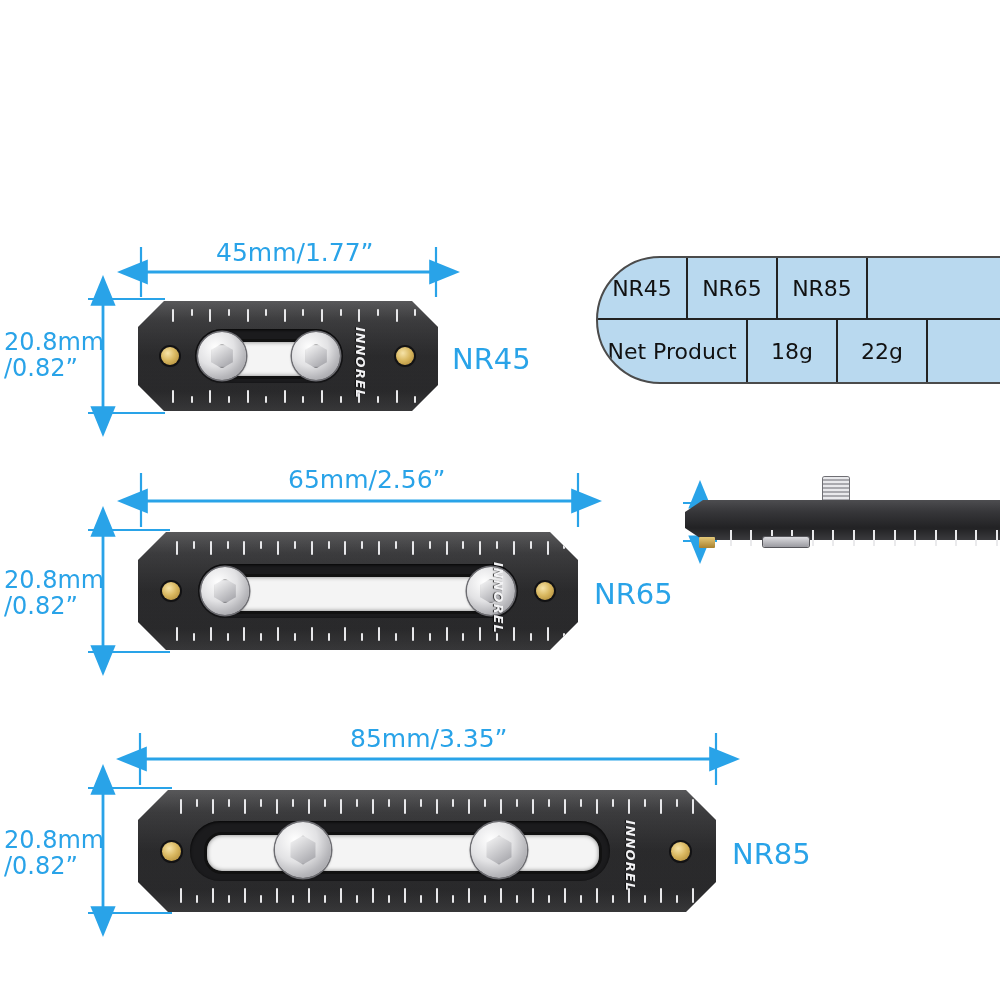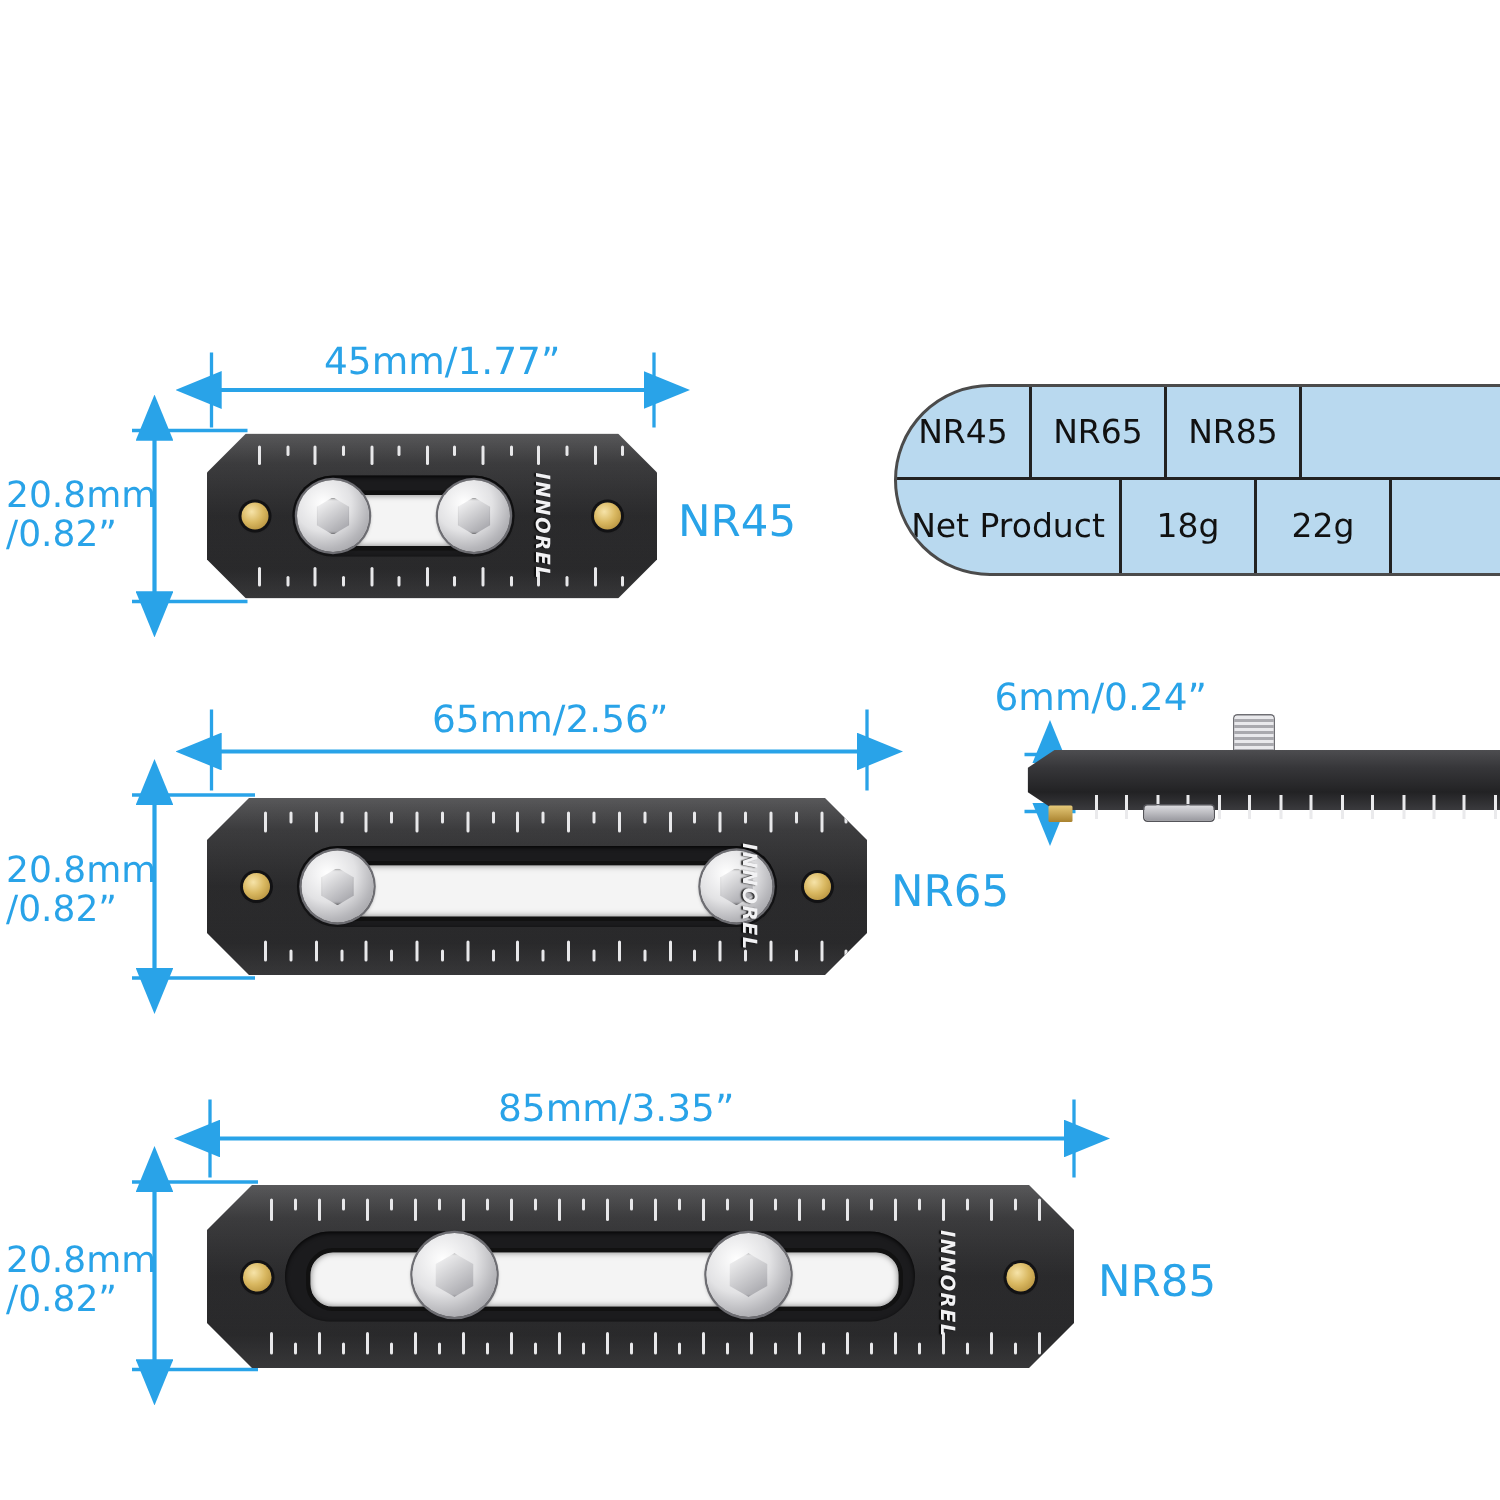--- a/index.html
+++ b/index.html
@@ -186,21 +186,21 @@
       <div class="spec-cell val">NR65</div>
       <div class="spec-cell val">NR85</div>
     </div>
     <div class="spec-row">
       <div class="spec-cell label">Net Product</div>
       <div class="spec-cell val">18g</div>
       <div class="spec-cell val">22g</div>
     </div>
   </div>
 
-  <div class="plate-block" style="left:0;top:215px;width:600px;height:220px;">
+  <div class="plate-block" style="left:0;top:227px;width:600px;height:220px;">
 
     <svg class="dim-svg" width="600" height="220">
       <defs>
         <marker id="ar-l" markerWidth="11" markerHeight="9" refX="10" refY="4.5" orient="auto">
           <path d="M11,0 L0,4.5 L11,9 Z" fill="#29a3e8"></path>
         </marker>
         <marker id="ar-r" markerWidth="11" markerHeight="9" refX="1" refY="4.5" orient="auto">
           <path d="M0,0 L11,4.5 L0,9 Z" fill="#29a3e8"></path>
         </marker>
       </defs>
@@ -267,21 +267,20 @@
       <div class="plate-brand" style="left:230px;top:26px;">INNOREL</div>
     </div>
   </div>
 
   <div class="sideview" style="left:655px;top:440px;width:345px;height:130px;">
     <svg class="dim-svg" width="345" height="130">
       <line x1="28" y1="63" x2="62" y2="63" stroke="#29a3e8" stroke-width="2.2"></line>
       <line x1="28" y1="101" x2="62" y2="101" stroke="#29a3e8" stroke-width="2.2"></line>
       <line x1="45" y1="66" x2="45" y2="98" stroke="#29a3e8" stroke-width="2.6" marker-start="url(#ar-l)" marker-end="url(#ar-r)"></line>
     </svg>
-    <div class="dim-text" style="left:8px;top:10px;">6mm/0.24”</div>
 
     <div class="side-stud" style="left:168px;top:37px;width:26px;height:26px;"></div>
     <div class="side-body" style="left:30px;top:60px;width:315px;height:40px;
                 clip-path:polygon(18px 0,315px 0,315px 40px,18px 40px,0 28px,0 12px);"></div>
     <div class="side-ticks" style="left:75px;top:90px;width:268px;">
       <div class="side-tick" style="height:16px"></div>
         <div class="side-tick" style="height:16px"></div>
       <div class="side-tick" style="height:16px"></div>
         <div class="side-tick" style="height:16px"></div>
       <div class="side-tick" style="height:16px"></div>
@@ -390,21 +389,21 @@
 
     <svg class="dim-svg" width="840" height="240">
       <line x1="140" y1="18" x2="140" y2="70" stroke="#29a3e8" stroke-width="2.2"></line>
       <line x1="716" y1="18" x2="716" y2="70" stroke="#29a3e8" stroke-width="2.2"></line>
       <line x1="144" y1="44" x2="712" y2="44" stroke="#29a3e8" stroke-width="2.8" marker-start="url(#ar-l)" marker-end="url(#ar-r)"></line>
       <line x1="88" y1="73" x2="172" y2="73" stroke="#29a3e8" stroke-width="2.2"></line>
       <line x1="88" y1="198" x2="172" y2="198" stroke="#29a3e8" stroke-width="2.2"></line>
       <line x1="103" y1="77" x2="103" y2="194" stroke="#29a3e8" stroke-width="2.8" marker-start="url(#ar-l)" marker-end="url(#ar-r)"></line>
     </svg>
 
-    <div class="dim-text" style="left:332px;top:9px;">85mm/3.35”</div>
+    <div class="dim-text" style="left:350px;top:9px;">85mm/3.35”</div>
     <div class="dim-text small" style="left:4px;top:113px;">20.8mm</div>
     <div class="dim-text small" style="left:4px;top:139px;">/0.82”</div>
     <div class="model-label" style="left:732px;top:122px;">NR85</div>
 
     <div class="plate" style="left:138px;top:75px;width:578px;height:122px;
                 clip-path:polygon(30px 0,548px 0,578px 30px,578px 92px,548px 122px,30px 122px,0 92px,0 30px);">
       <div class="plate-inner"></div>
       <div class="tick-row" style="top:9px;padding:0 42px;">
         <div class="tick" style="height:15px"></div>
           <div class="tick" style="height:8px"></div>

